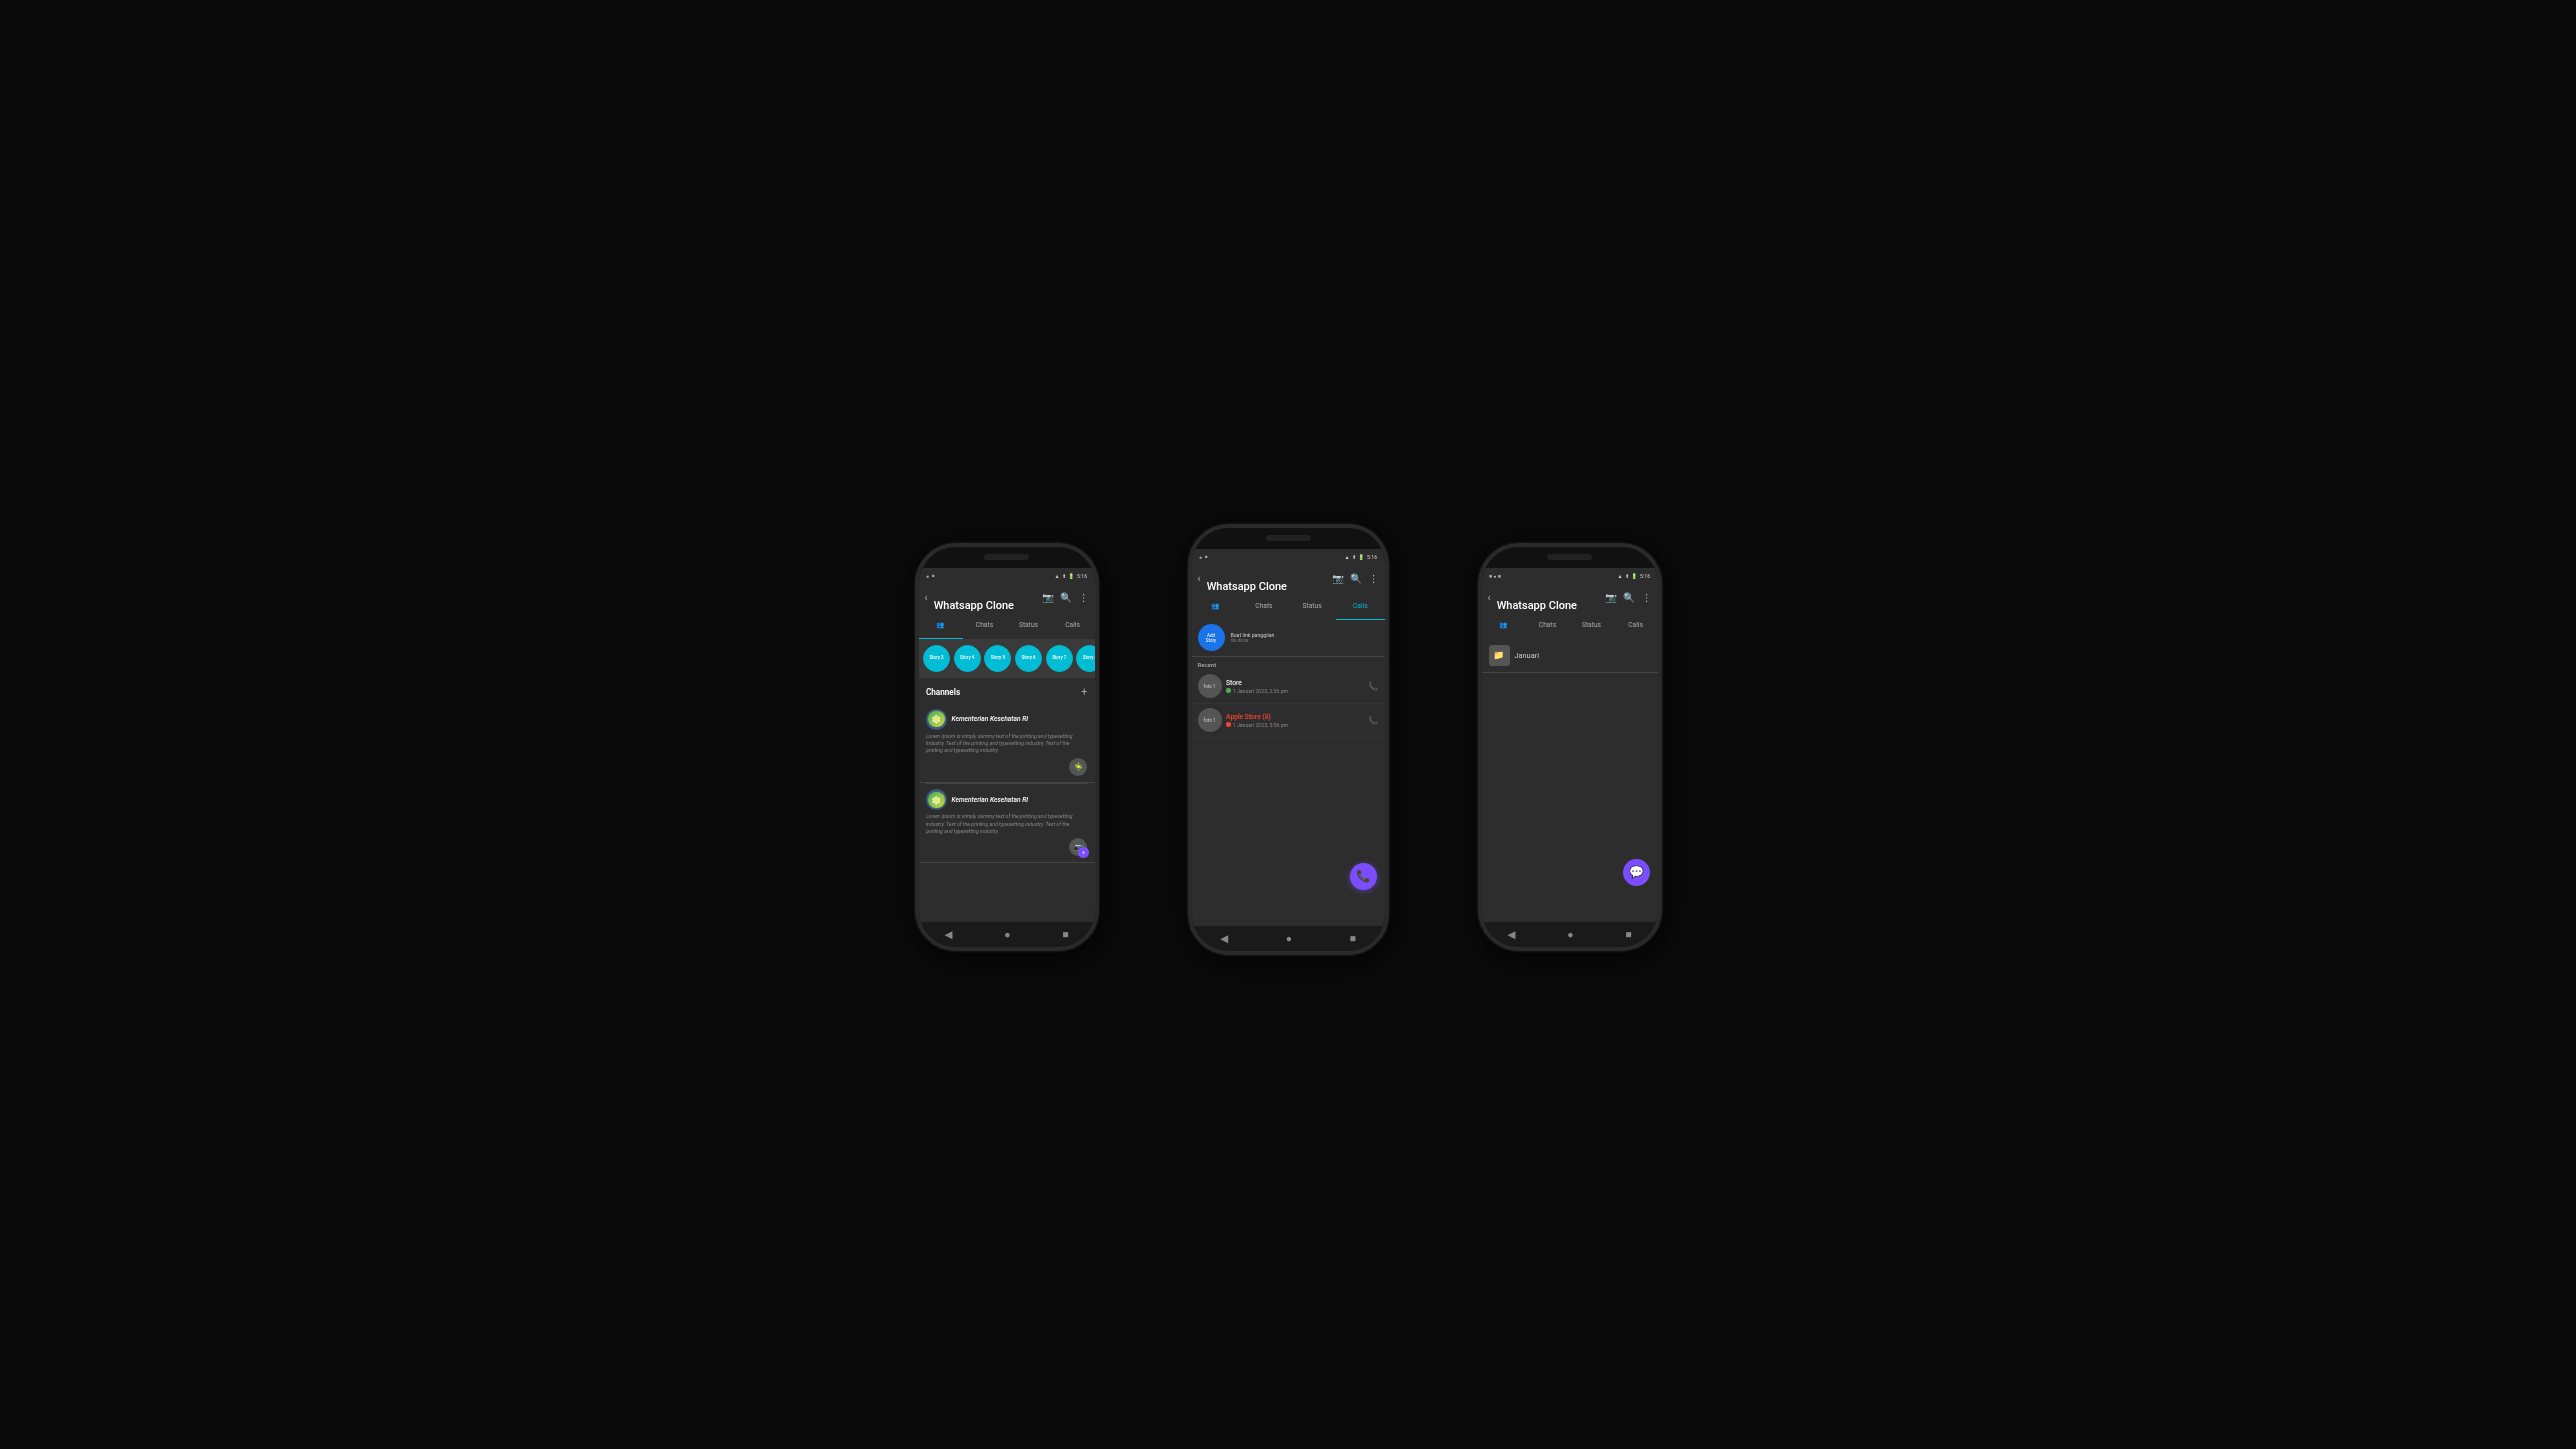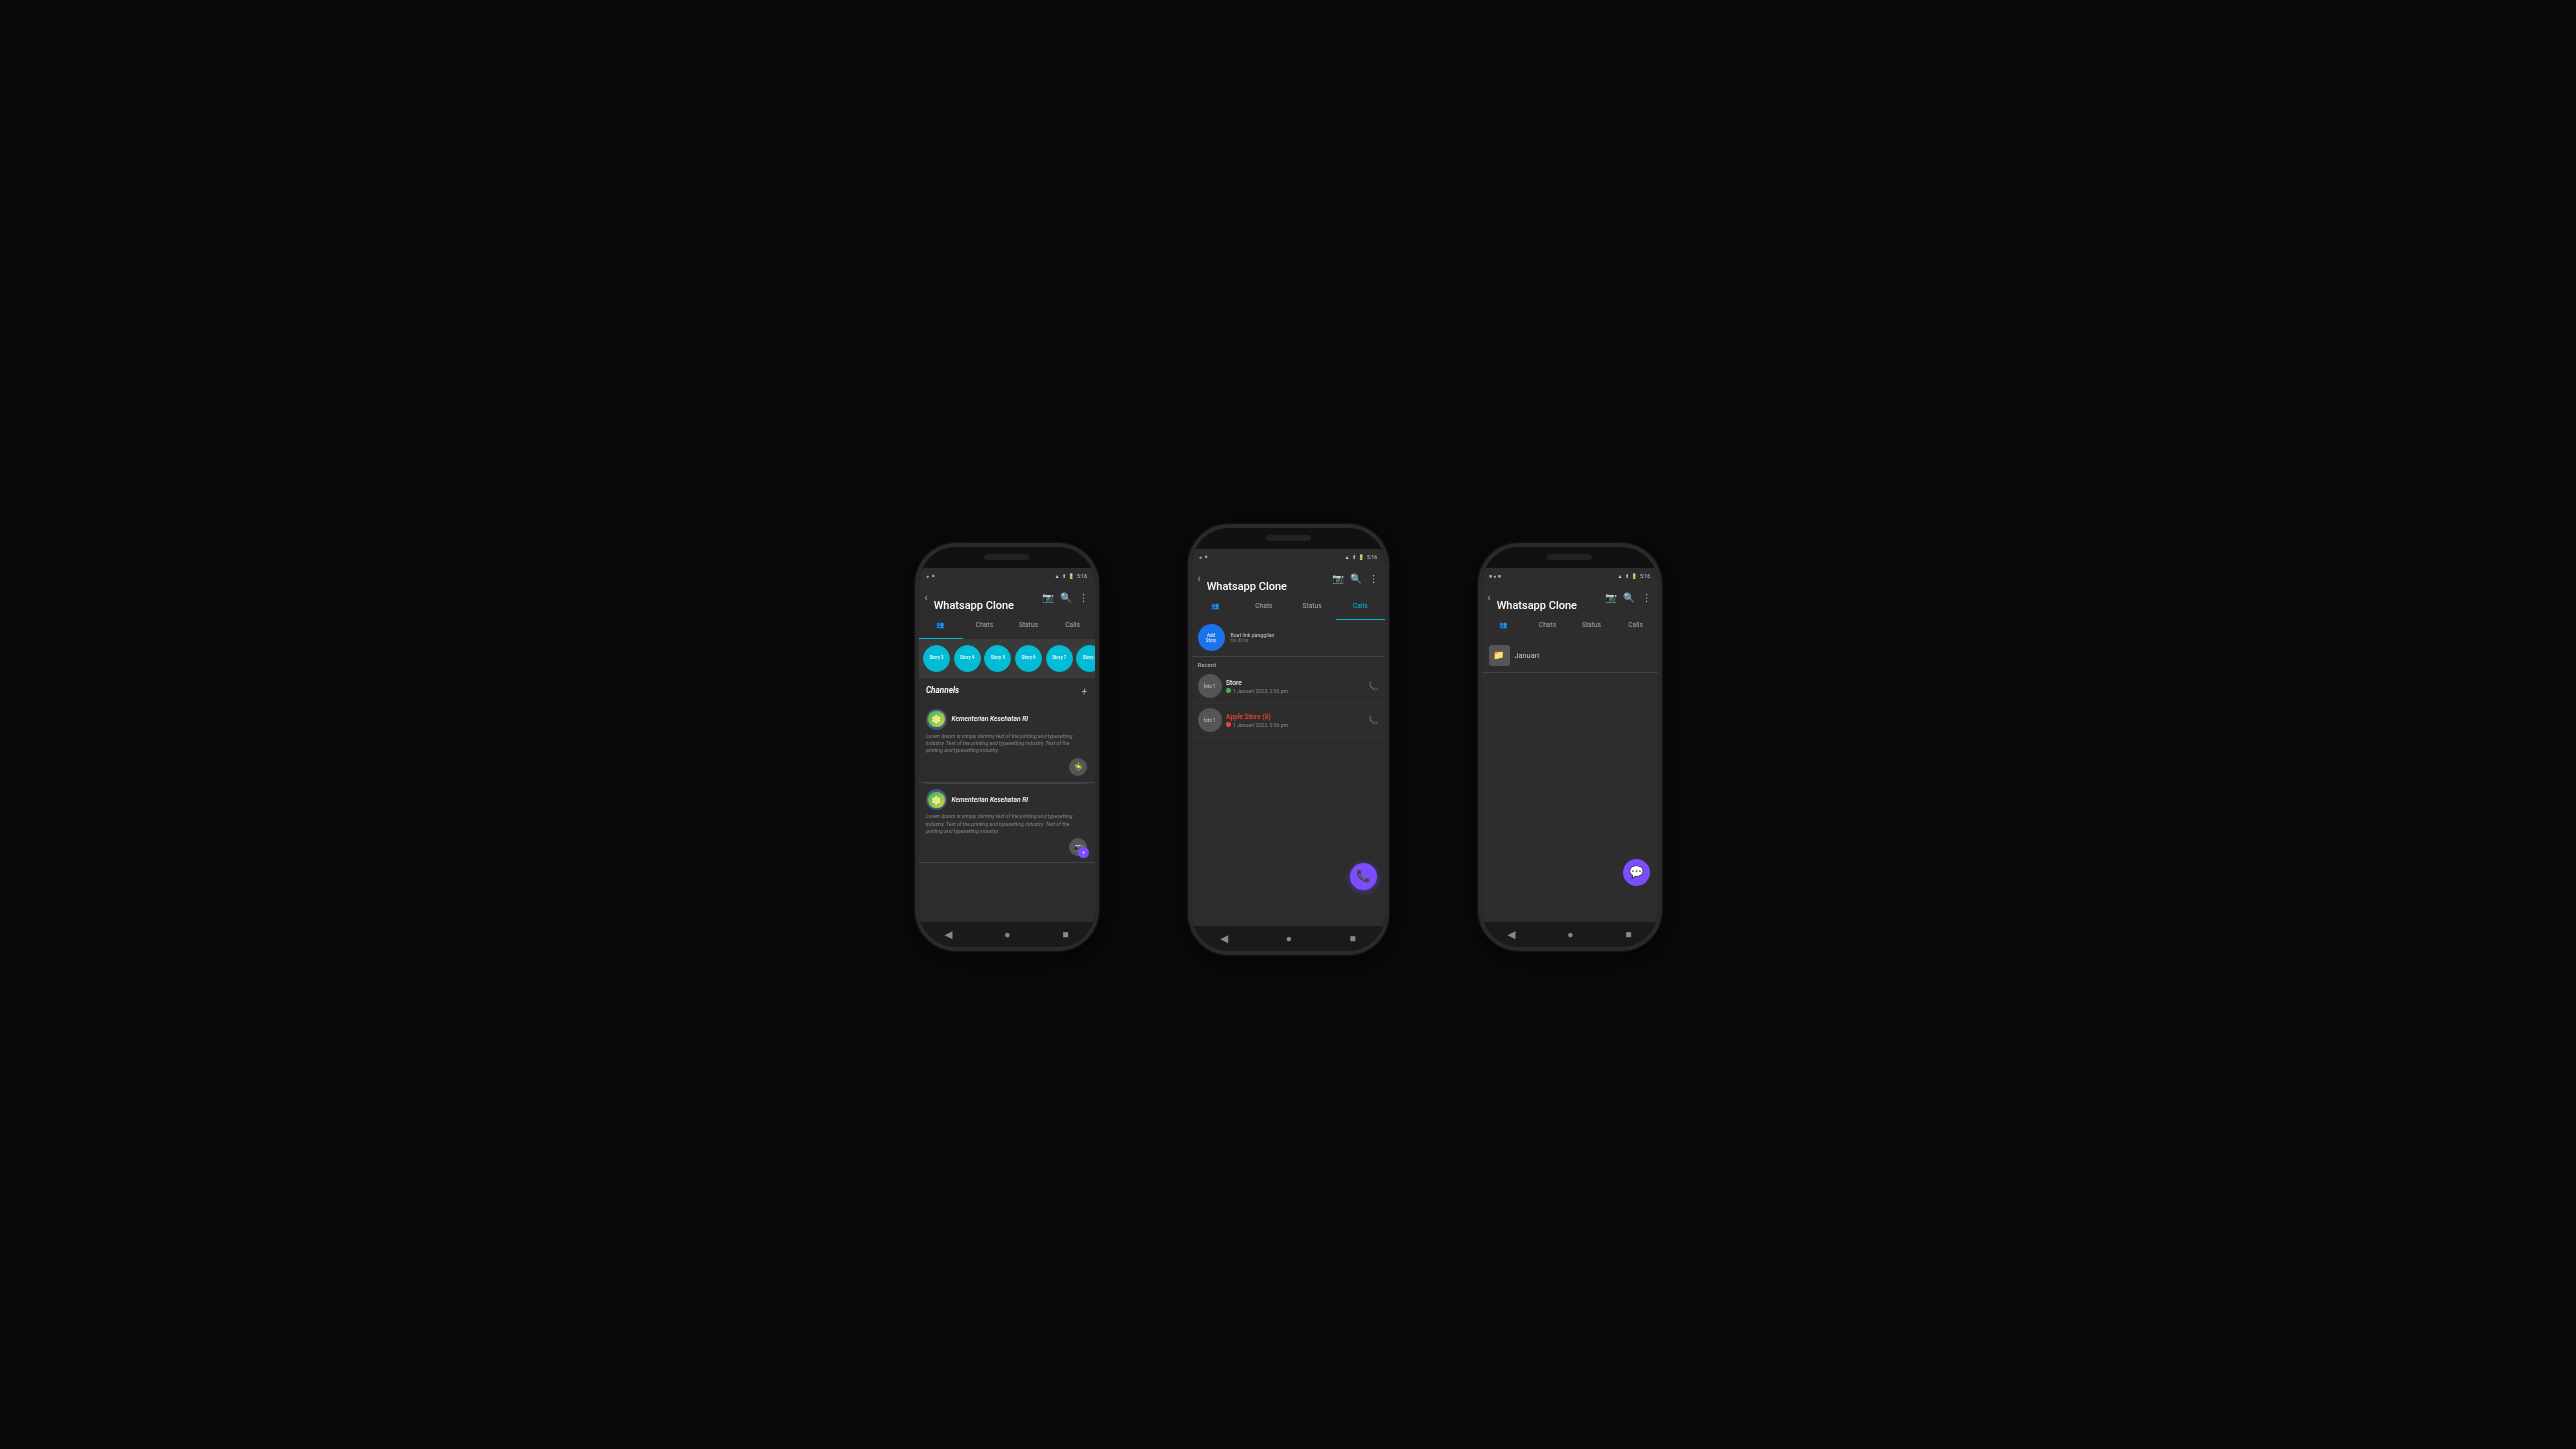--- a/index.html
+++ b/index.html
@@ -189,24 +189,23 @@
       font-weight: 500;
       flex-shrink: 0;
       border: 1.5px solid #00bcd4;
       text-align: center;
       line-height: 1.1;
     }
 
     
     .channels-header {
       display: flex;
-      align-items: flex-start;
+      align-items: center;
       justify-content: space-between;
       padding: 7.4px 7.4px 4.5px;
-      font-style: italic;
     }
 
     .channels-title {
       color: #fff;
       font-size: 8.2px;
       font-weight: 600;
     }
 
     .channels-plus {
       color: #aaa;

